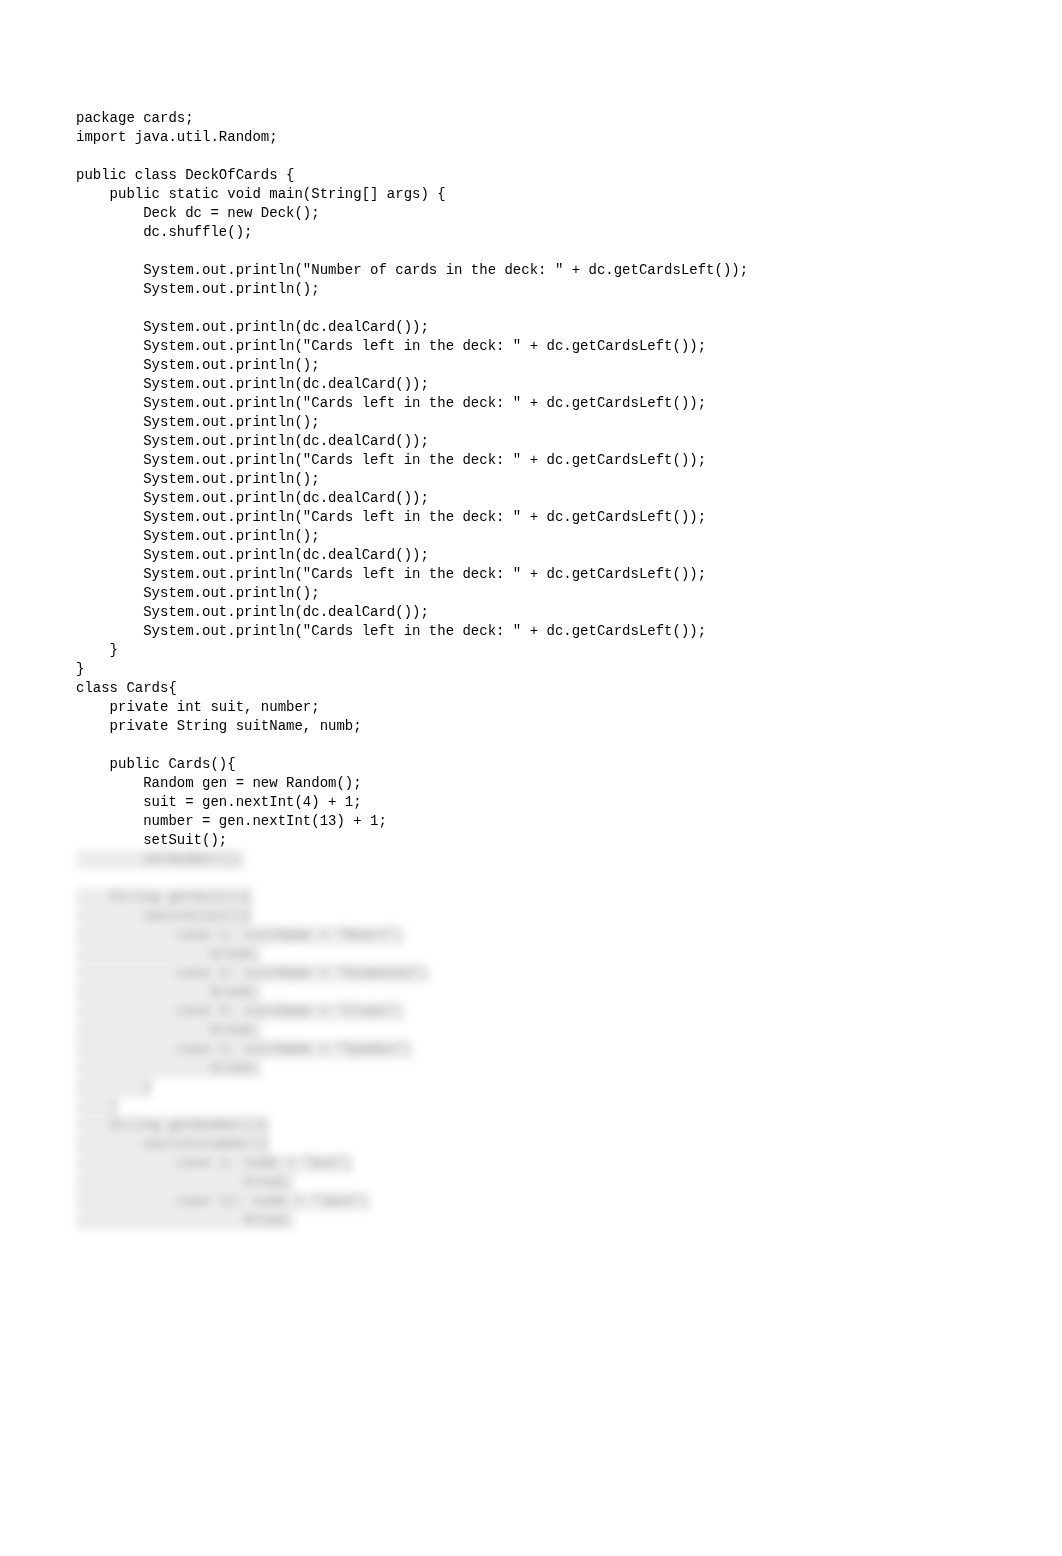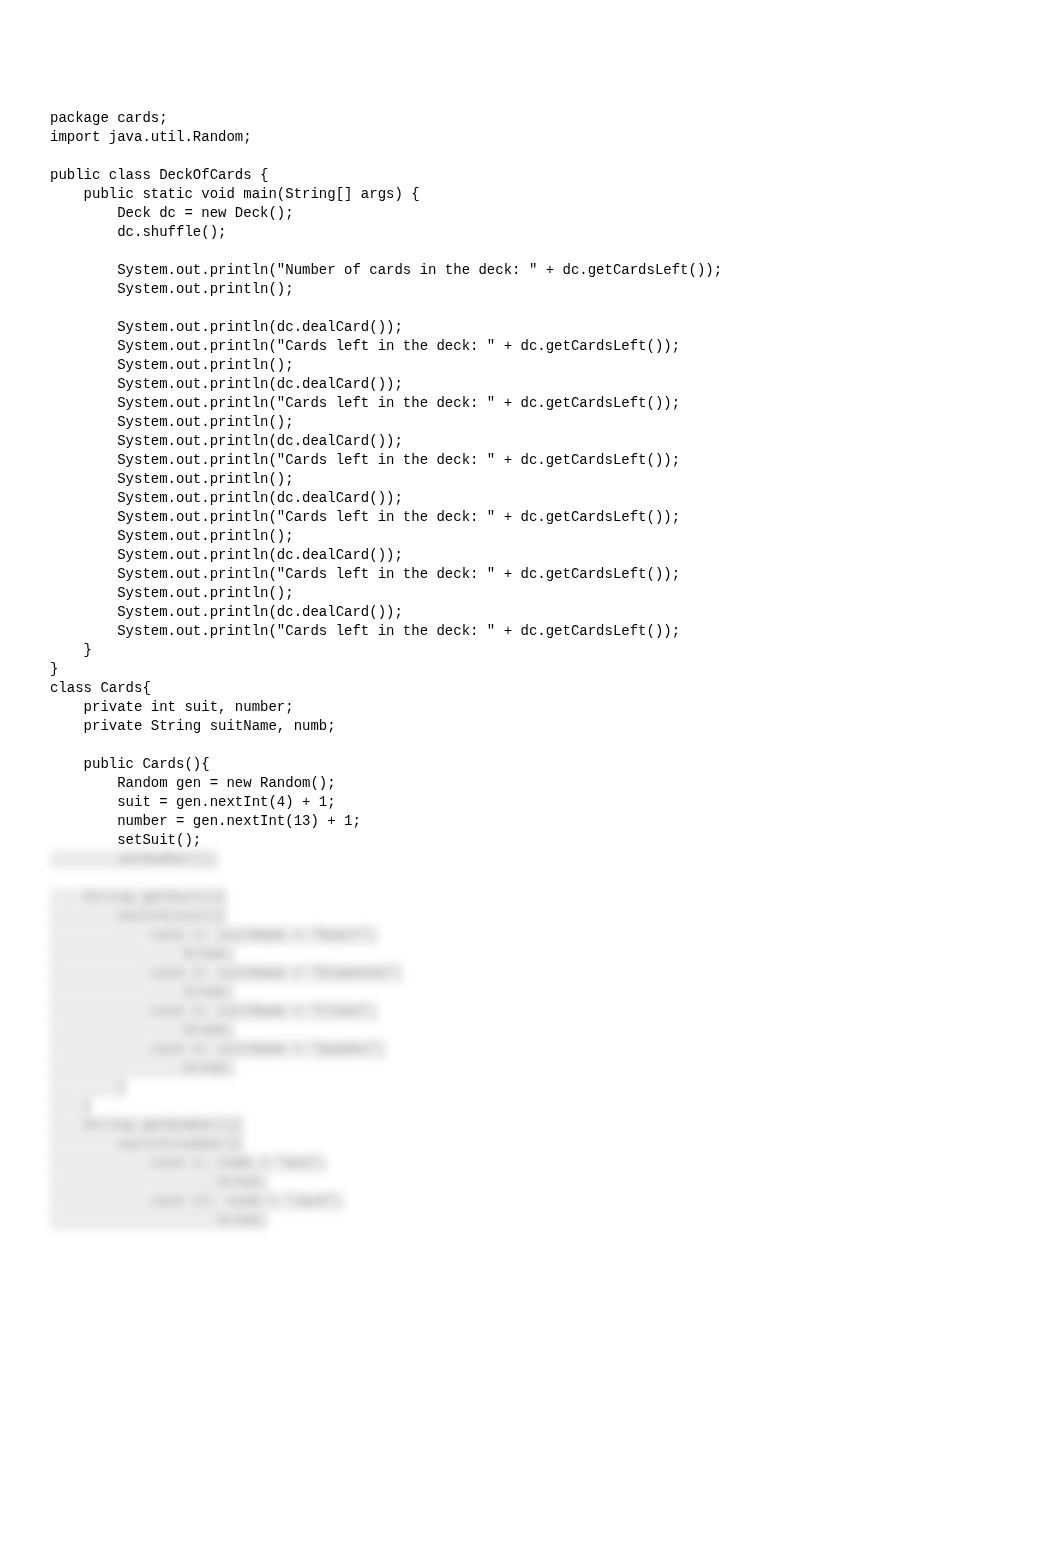--- a/index.html
+++ b/index.html
@@ -2,21 +2,21 @@
 <html><head>
 <meta charset="utf-8">
 <style>
   html, body {
     margin: 0;
     padding: 0;
     background: #ffffff;
     width: 1062px;
   }
   .page {
-    padding: 90px 50px 50px 50px;
+    padding: 90px 50px 50px 76px;
     font-family: "Courier New", Courier, monospace;
     font-size: 14px;
     line-height: 19px;
     white-space: pre;
     color: #000000;
   }
   .blur {
     display: inline-block;
     filter: blur(4px);
     color: #999;

